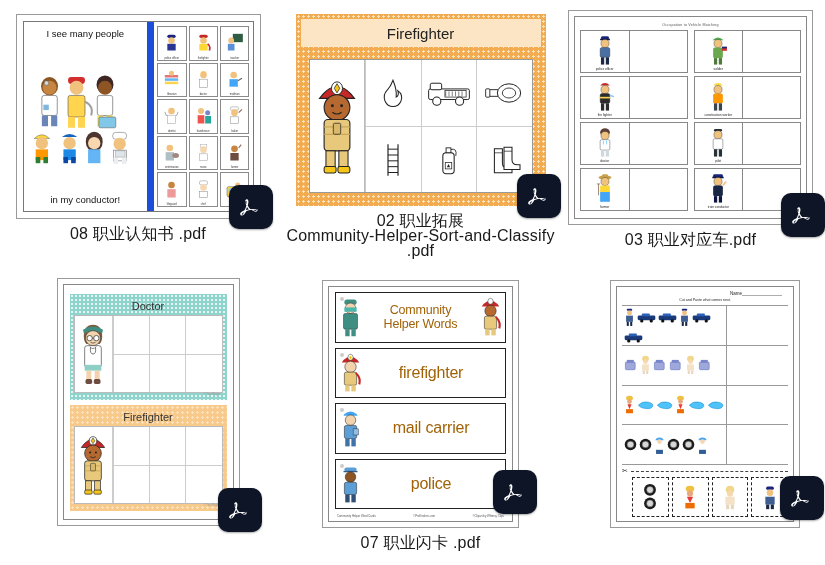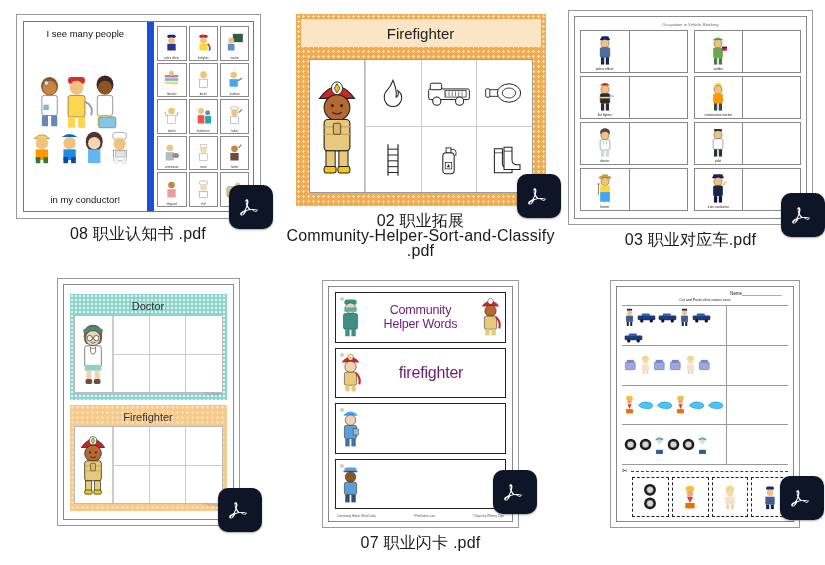--- a/index.html
+++ b/index.html
@@ -99,21 +99,21 @@
   .t4-hero { width:26%; border-right:1px solid #ccc; display:flex; align-items:center; justify-content:center; }
   .t4-cells { flex:1; display:grid; grid-template-columns:repeat(3,1fr); grid-template-rows:repeat(2,1fr); }
   .t4-cells div { border-left:1px solid #ccc; border-top:1px solid #ccc; }
   .t4-cells div:nth-child(-n+3){ border-top:none; }
   .t4-credit { font-size:2.6px; color:#999; text-align:right; padding-right:2px; }
 
   
   .t5-inner { position:absolute; inset:5px; border:1px solid #888; padding:5px 6px 3px; display:flex; flex-direction:column; }
   .t5-card { flex:1; border:1.6px solid #222; margin-bottom:5px; display:flex; align-items:center; position:relative; background:#fff; padding:0 4px; }
   .t5-dot { width:4px; height:4px; border-radius:50%; background:#ccc; position:absolute; left:4px; top:4px; }
-  .t5-word { flex:1; text-align:center; font-size:16px; color:#701a75; font-family:"Liberation Sans",sans-serif; letter-spacing:-.2px;}
+  .t5-word { flex:1; text-align:center; font-size:16px; color:#a16207; font-family:"Liberation Sans",sans-serif; letter-spacing:-.2px;}
   .t5-word.small { font-size:12.5px; line-height:14px; }
   .t5-footer { display:flex; justify-content:space-between; font-size:2.8px; color:#555; padding:0 2px; }
 
   
   .t6-inner { position:absolute; inset:5px; border:1px solid #888; padding:4px 5px; display:flex; flex-direction:column; }
   .t6-name { font-size:4.5px; text-align:right; color:#222; padding-right:6px; }
   .t6-instr { font-size:3.6px; text-align:center; color:#222; margin:2px 0 3px; }
   .t6-rows { flex:1; display:flex; flex-direction:column; border-top:1px solid #999; }
   .t6-row { flex:1; border-bottom:1px solid #999; display:grid; grid-template-columns: 1fr 62px; }
   .t6-seq { display:flex; align-items:center; gap:2px; padding-left:2px; flex-wrap:wrap; }
@@ -673,31 +673,33 @@
           <div class="t5-card">
             <div class="t5-dot"></div>
             <svg viewBox="0 0 24 48" width="21" height="42" aria-hidden="true">
                 <path d="M5 8 q7 -6 14 0 l1 2 H4z" fill="#42a5f5"></path>
                 <circle cx="12" cy="15" r="6" fill="#f3d3ae" stroke="#222" stroke-width=".6"></circle>
                 <rect x="5" y="21" width="14" height="15" rx="2" fill="#5c9ed6" stroke="#222" stroke-width=".6"></rect>
                 <rect x="6" y="36" width="5" height="9" fill="#3f72a8"></rect>
                 <rect x="13" y="36" width="5" height="9" fill="#3f72a8"></rect>
                 <rect x="15" y="25" width="6" height="7" fill="#8fbde8" stroke="#222" stroke-width=".5"></rect>
               </svg>
+            <div class="t5-word">mail carrier</div>
           </div>
           <div class="t5-card">
             <div class="t5-dot"></div>
             <svg viewBox="0 0 24 48" width="21" height="42" aria-hidden="true">
                 <rect x="5" y="5" width="14" height="5" rx="2.5" fill="#5c9ed6"></rect>
                 <rect x="4" y="9" width="16" height="1.6" fill="#2f5d8c"></rect>
                 <circle cx="12" cy="16" r="6" fill="#8d5524" stroke="#222" stroke-width=".6"></circle>
                 <rect x="5" y="22" width="14" height="14" rx="2" fill="#5c9ed6" stroke="#222" stroke-width=".6"></rect>
                 <rect x="6" y="36" width="5" height="9" fill="#2f4f76"></rect>
                 <rect x="13" y="36" width="5" height="9" fill="#2f4f76"></rect>
               </svg>
+            <div class="t5-word">police</div>
           </div>
           <div class="t5-footer">
             <span>Community Helper Word Cards</span>
             <span>©PreKinders.com</span>
             <span>©Clipart by Whimsy Clips</span>
           </div>
         </div>
       </div>
       <div class="pdf-badge" style="right:-18px; bottom:14px;">
         <svg viewBox="0 0 48 48" aria-hidden="true">

